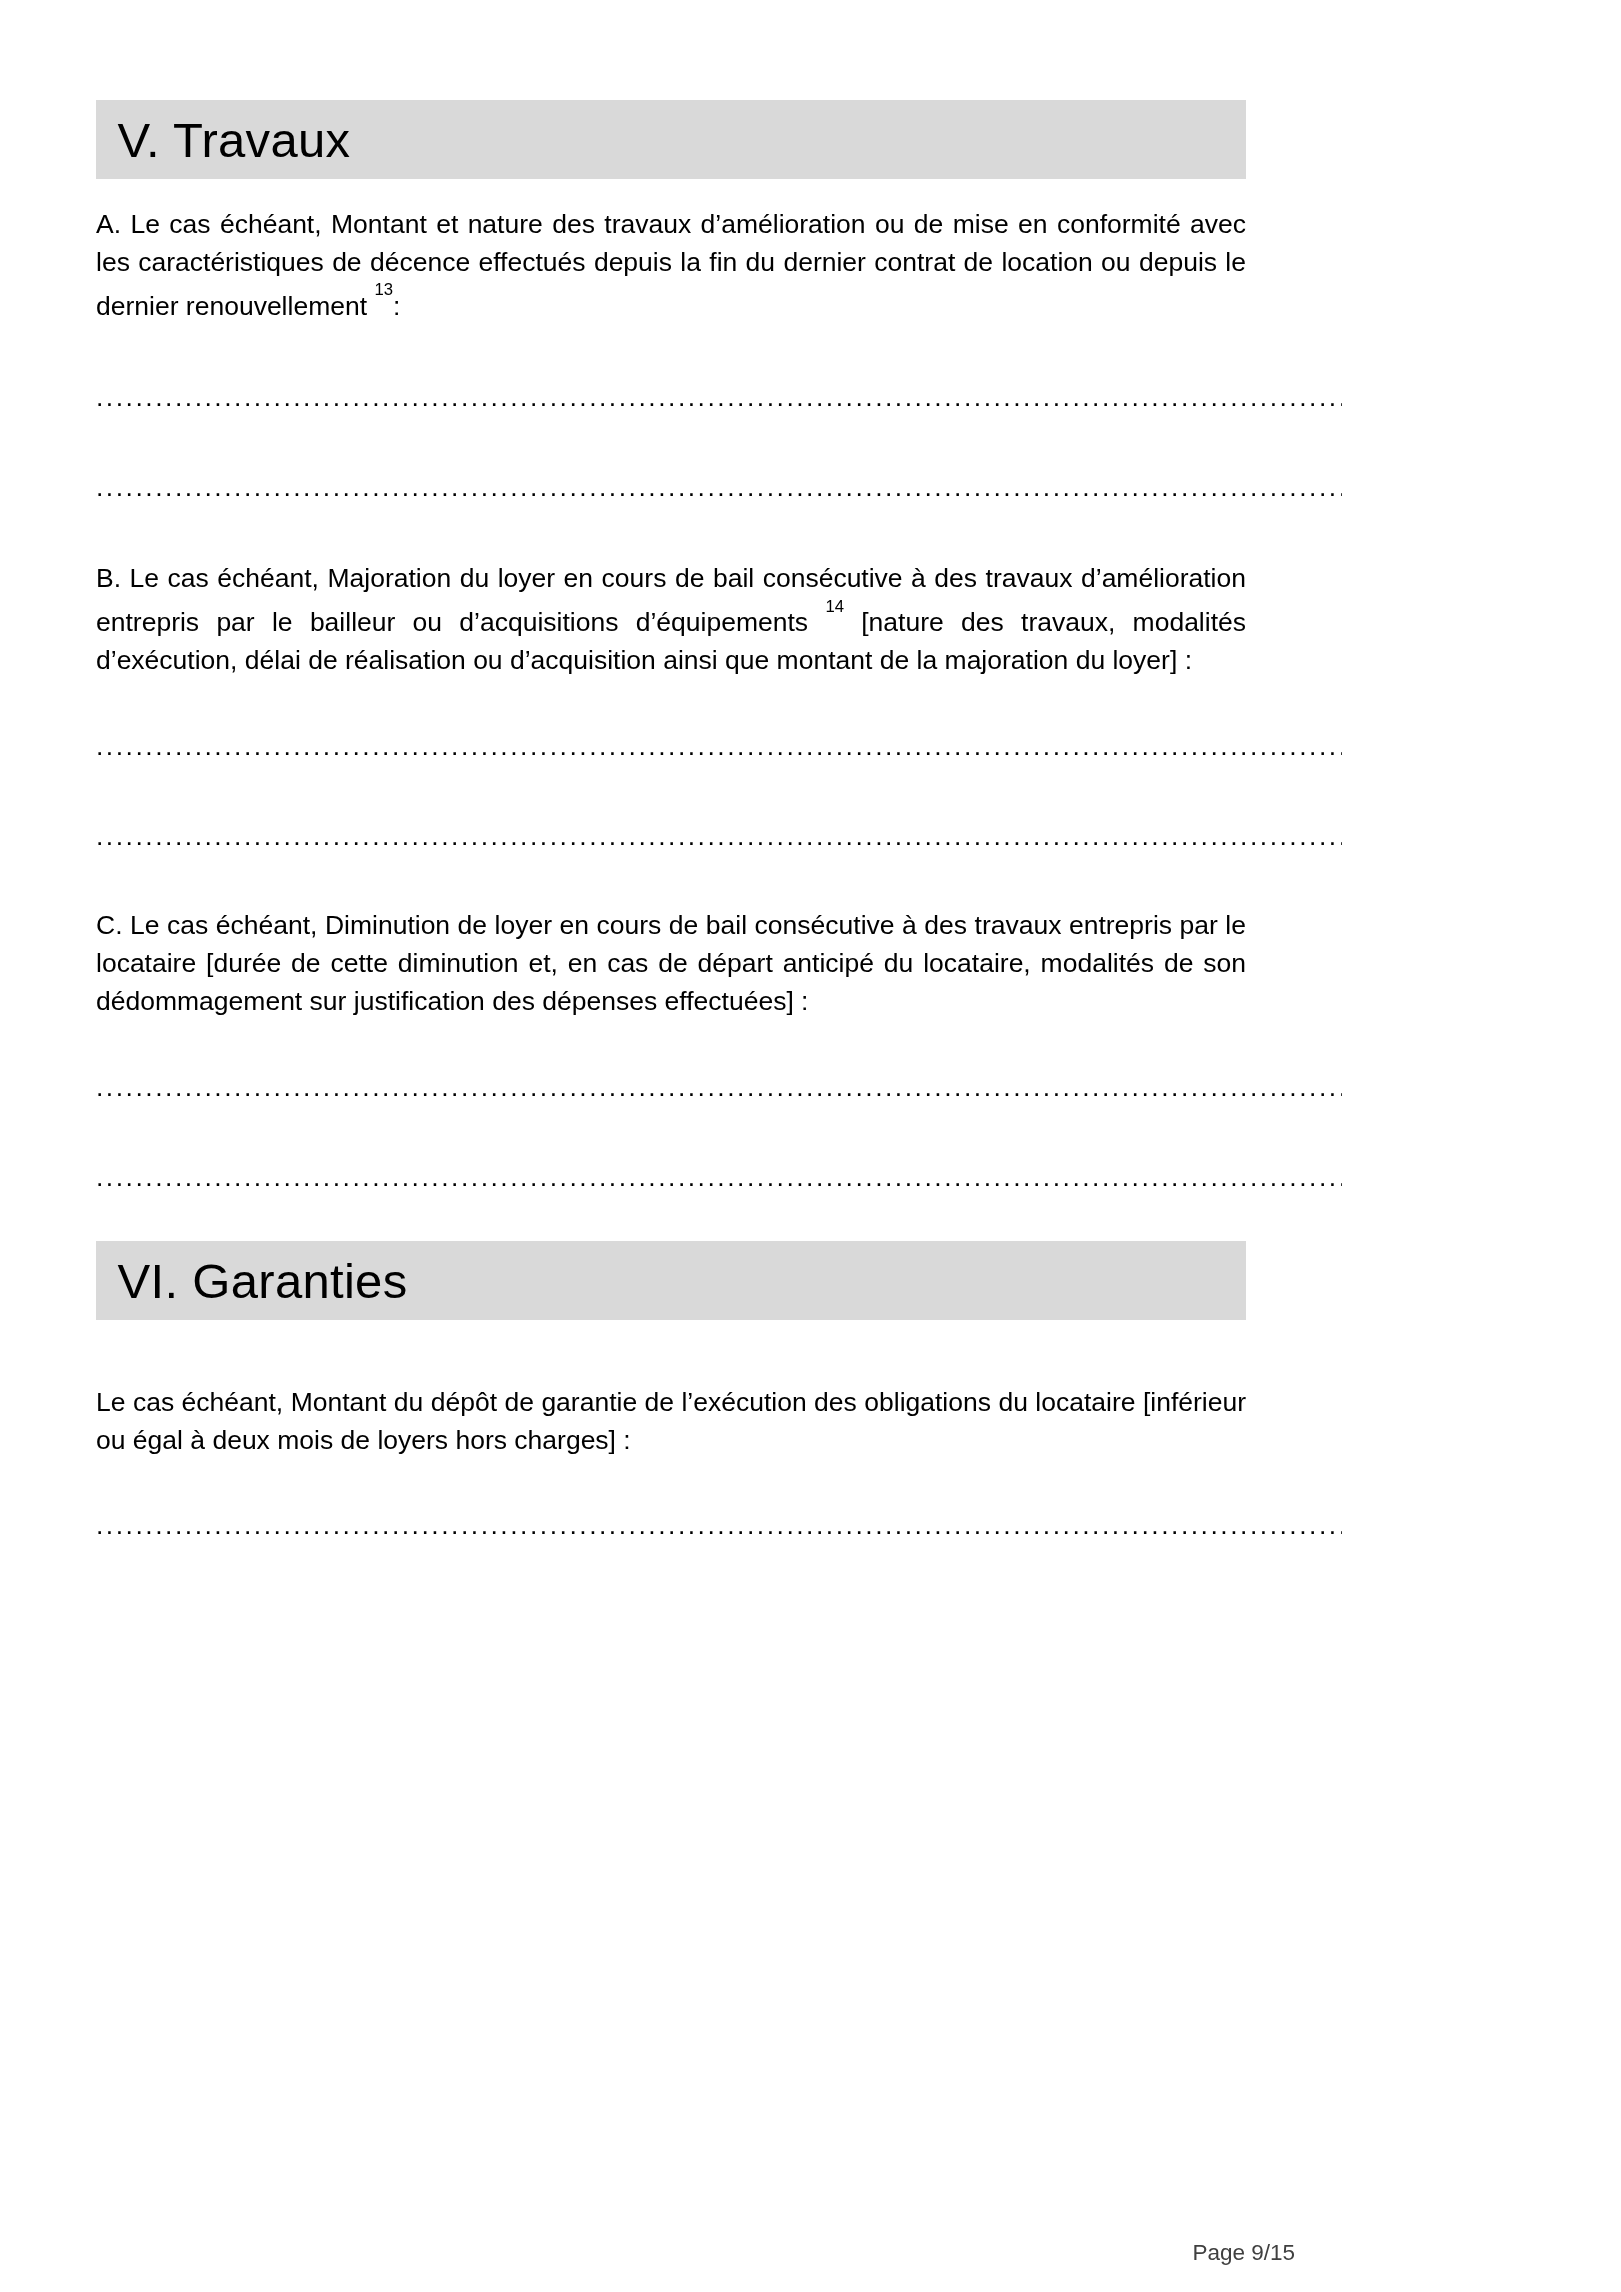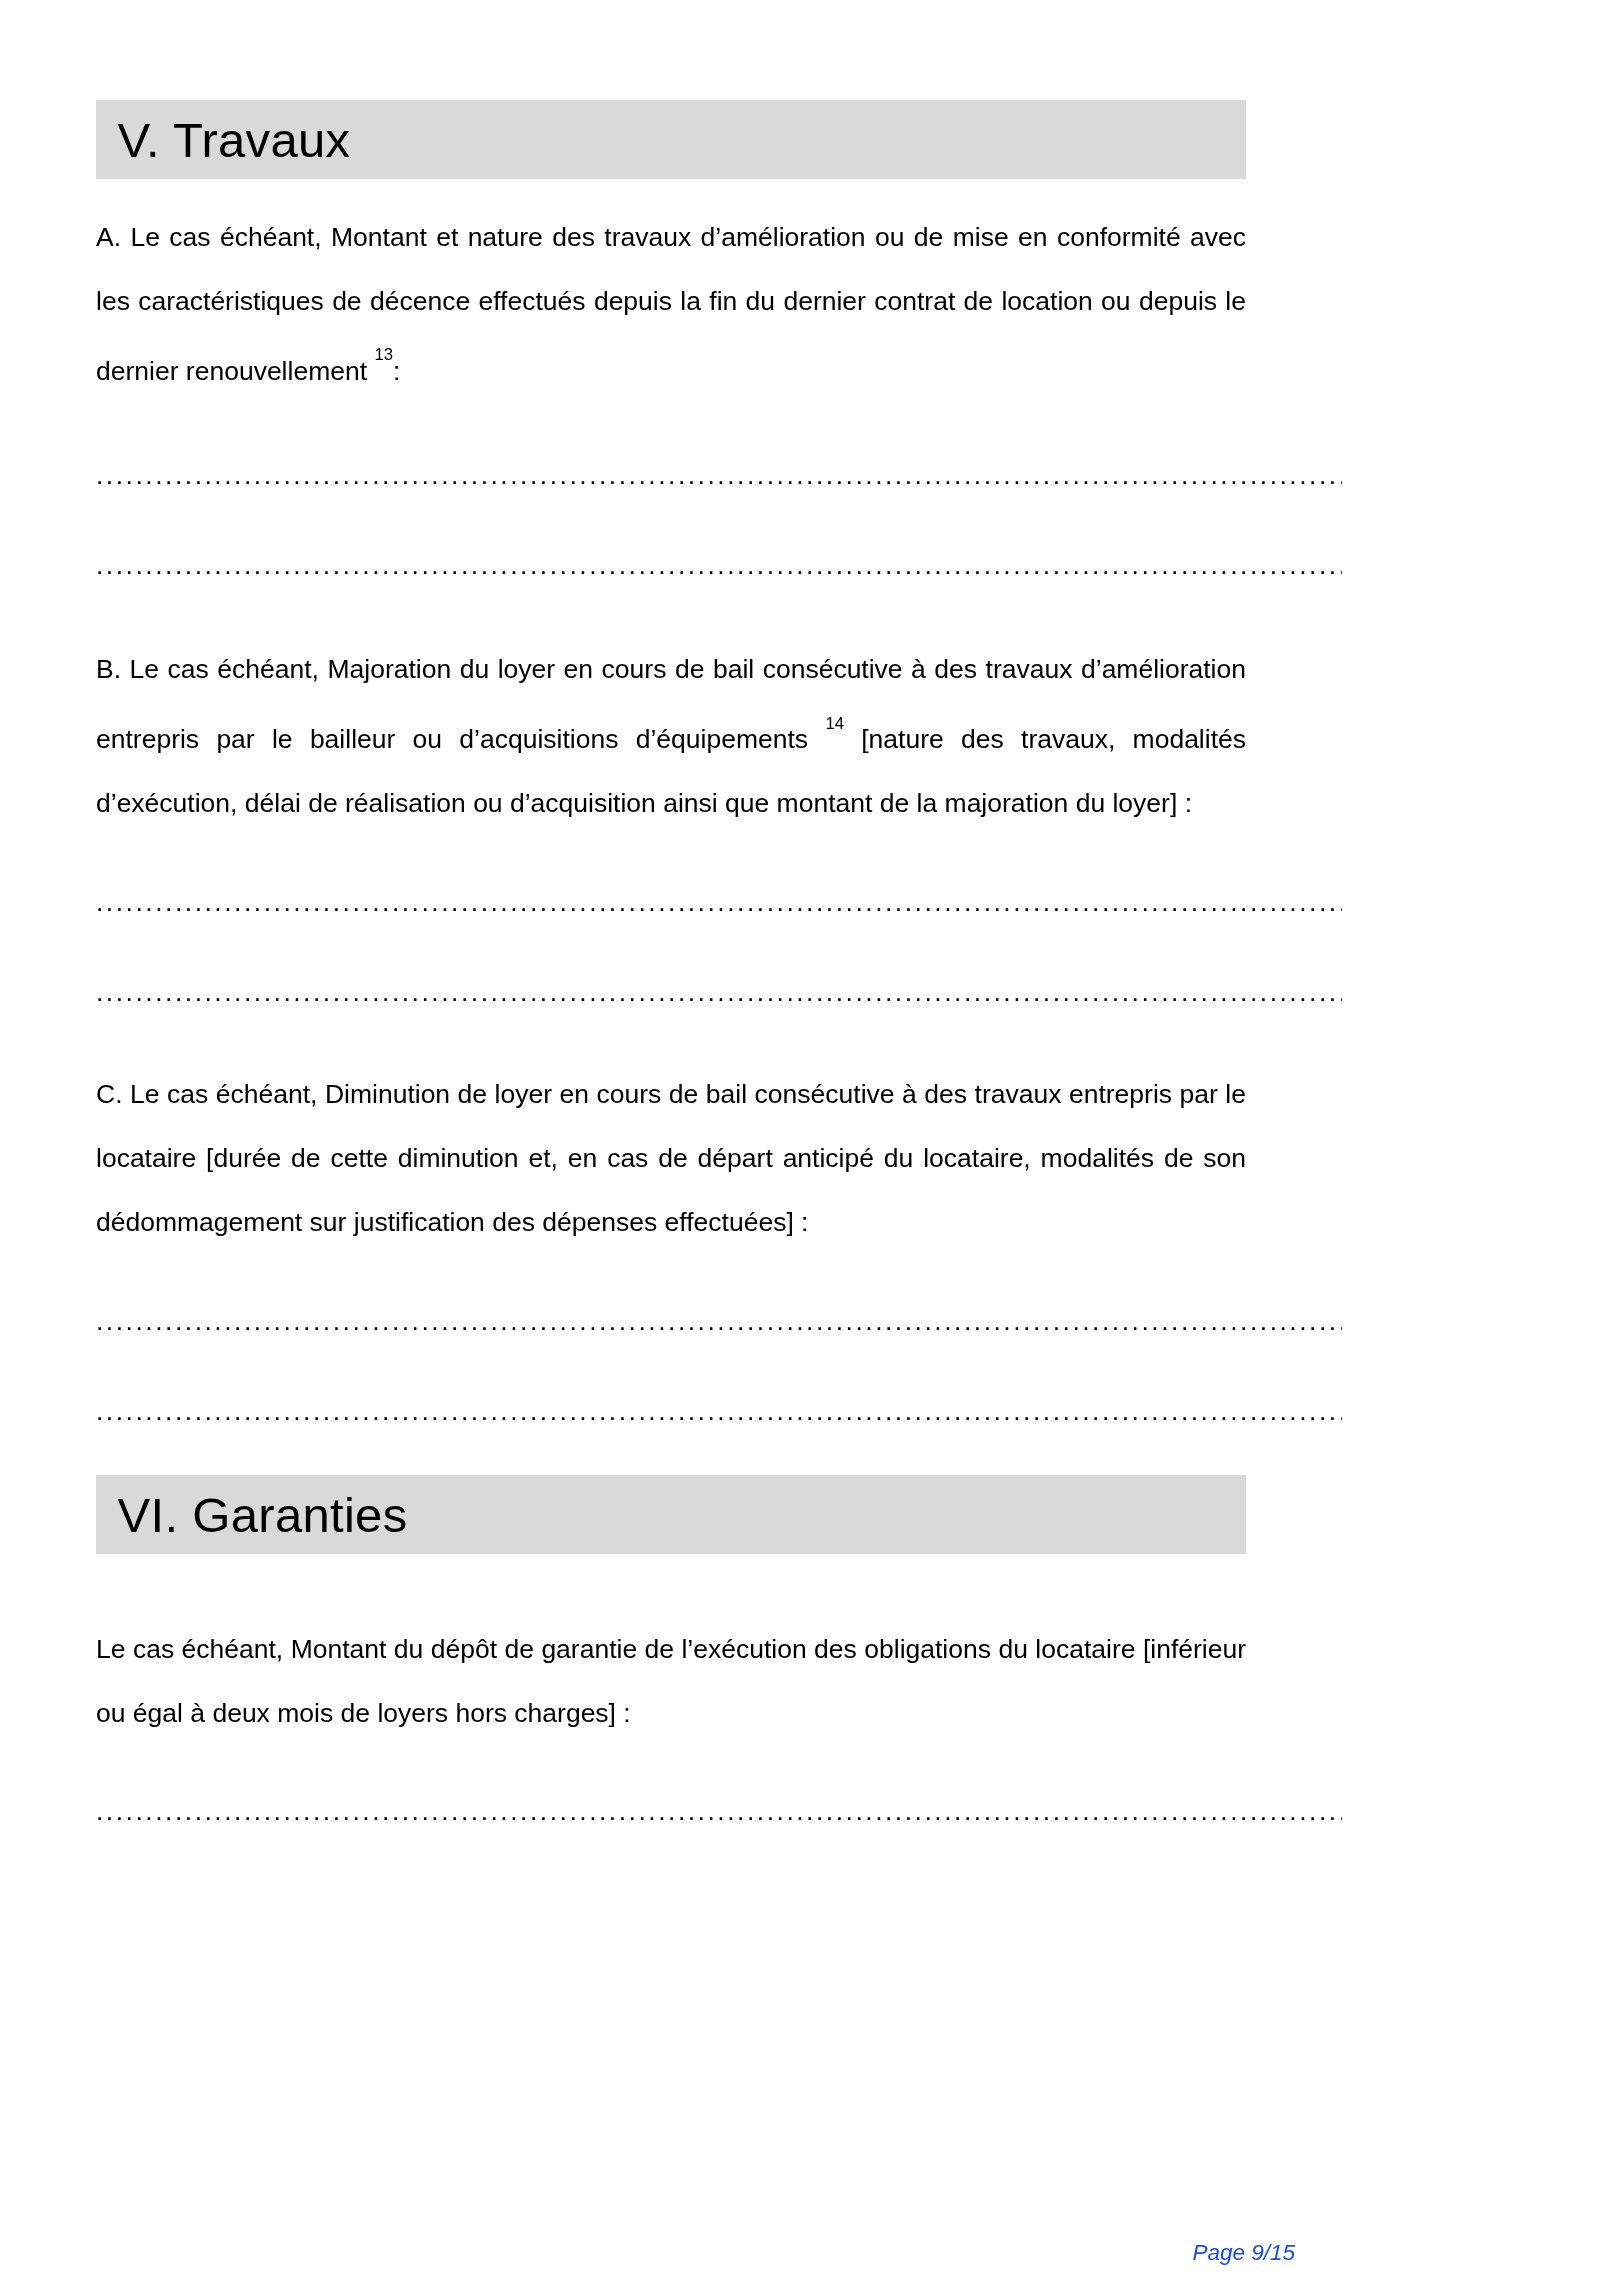--- a/index.html
+++ b/index.html
@@ -20,21 +20,21 @@
     align-items: center;
     padding-left: 21.6px;
     box-sizing: border-box;
     font-size: 49px;
     letter-spacing: 0.3px;
   }
   .banner-travaux { margin-top: 100px; }
   .banner-garanties { margin-top: 41px; }
   .para {
     font-size: 26.5px;
-    line-height: 64px;
+    line-height: 38px;
     text-align: justify;
     margin: 0;
   }
   .para-a { margin-top: 25.5px; }
   .para-b { margin-top: 49px; }
   .para-c { margin-top: 47px; }
   .para-g { margin-top: 63px; }
   .fn-sup {
     font-size: 16.7px;
     position: relative;
@@ -51,22 +51,21 @@
     width: 1368px;
   }
   .dot-1 { margin-top: 50px; }
   .dot-2, .dot-3, .dot-4, .dot-5, .dot-6 { margin-top: 44px; }
   .dot-7 { margin-top: 43px; }
   .footer {
     position: absolute;
     right: 47px;
     bottom: 27.4px;
     font-size: 22.5px;
-    font-style: italic;
-    color: #1d4ed8;
+    color: #404040;
   }
 </style>
 </head>
 <body>
 
 <div class="page">
   <div class="content">
 
     <div class="section-banner banner-travaux">
       <span>V. Travaux</span>

